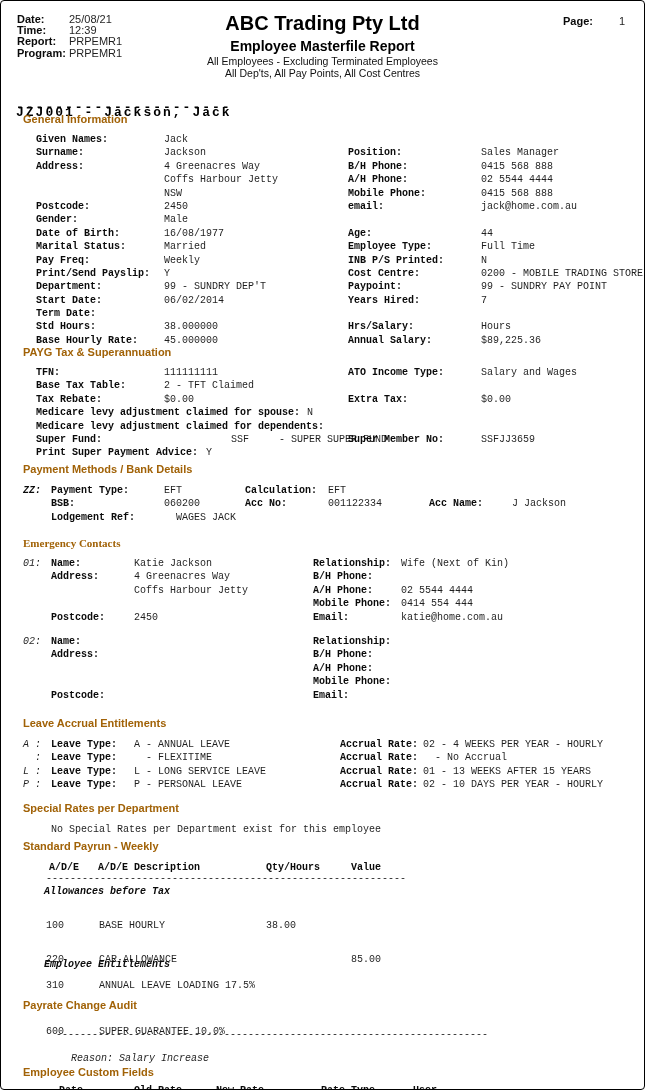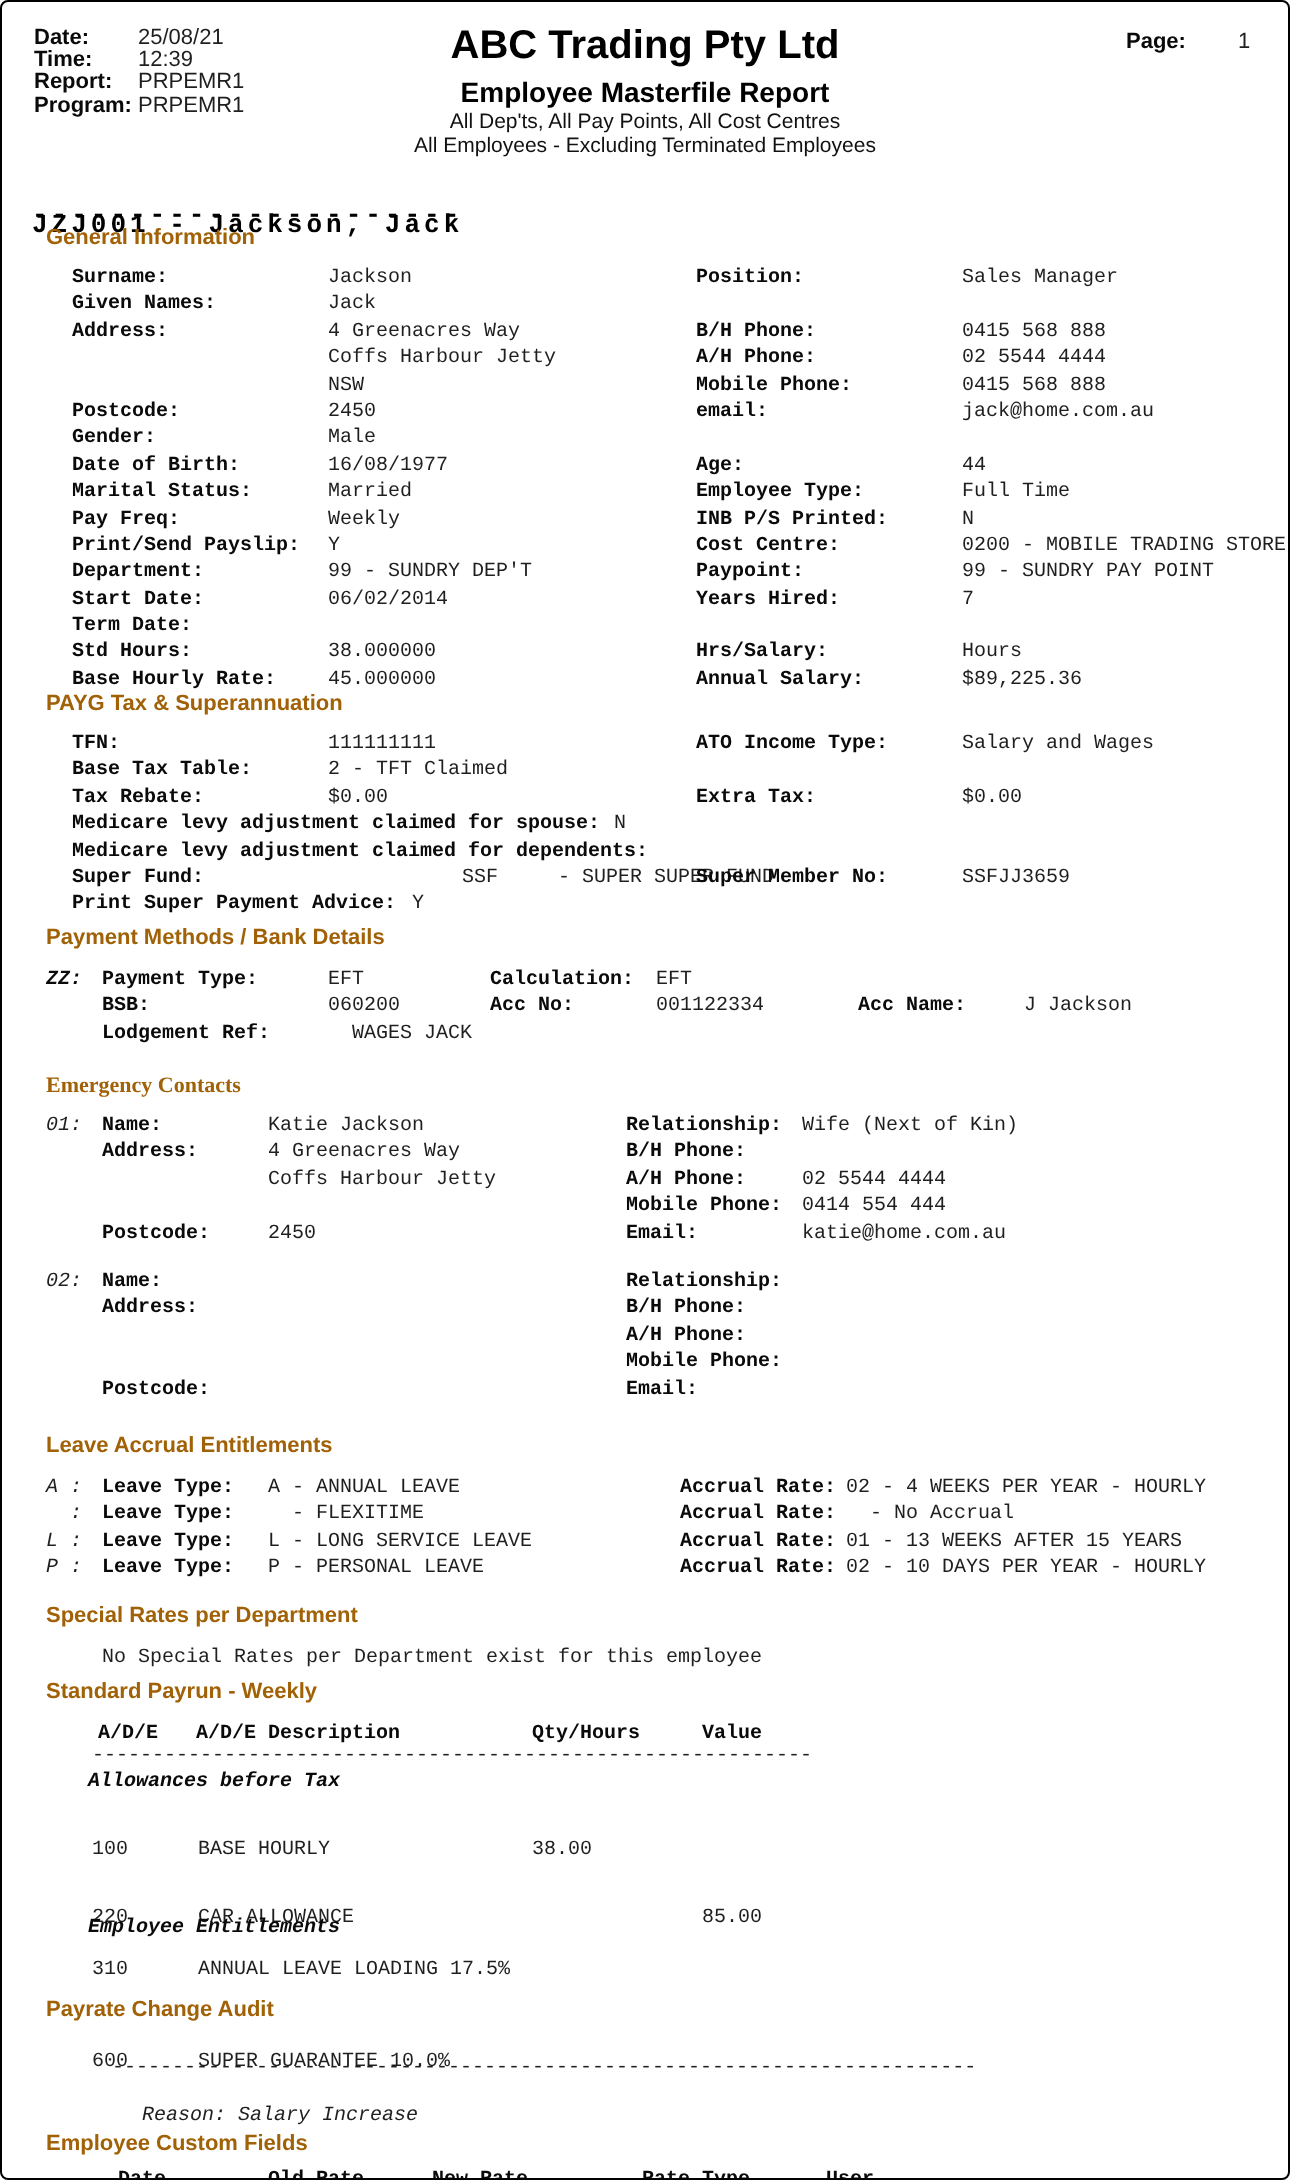--- a/index.html
+++ b/index.html
@@ -49,43 +49,43 @@
       </div>
     <div class="hm-row">
         <span class="sans b">Program:</span>
         <span class="sans hm-val">PRPEMR1</span>
       </div>
   </div>
 
   <div class="abs sans" style="left:120px;right:120px;top:11px;text-align:center;">
     <div class="title-company">ABC Trading Pty Ltd</div>
     <div class="title-report">Employee Masterfile Report</div>
+    <div class="title-line">All Employees - Excluding Terminated Employees</div>
     <div class="title-line">All Dep'ts, All Pay Points, All Cost Centres</div>
-    <div class="title-line">All Employees - Excluding Terminated Employees</div>
   </div>
 
   <span class="abs sans b" style="left:562px;top:14px;font-size:11px;">Page:</span>
   <span class="abs sans" style="left:618px;top:14px;font-size:11px;">1</span>
 
   <span class="abs empid L15" style="top:104px;">JZJ001 - Jackson, Jack</span>
   <span class="abs empid L15" style="top:99px;">----------------------</span>
 
   <span class="abs h L22" style="top:112px;">General Information</span>
   <div class="abs" style="left:0;top:133px;width:643px;">
+    <div class="row">
+        <span class="L35 b">Given Names:</span>
+        <span class="L163">Jack</span>
+        <span class="L347 b"></span>
+        <span class="L480"></span>
+      </div>
     <div class="row">
         <span class="L35 b">Surname:</span>
         <span class="L163">Jackson</span>
         <span class="L347 b">Position:</span>
         <span class="L480">Sales Manager</span>
-      </div>
-    <div class="row">
-        <span class="L35 b">Given Names:</span>
-        <span class="L163">Jack</span>
-        <span class="L347 b"></span>
-        <span class="L480"></span>
       </div>
     <div class="row">
         <span class="L35 b">Address:</span>
         <span class="L163">4 Greenacres Way</span>
         <span class="L347 b">B/H Phone:</span>
         <span class="L480">0415 568 888</span>
       </div>
     <div class="row">
         <span class="L35 b"></span>
         <span class="L163">Coffs Harbour Jetty</span>

